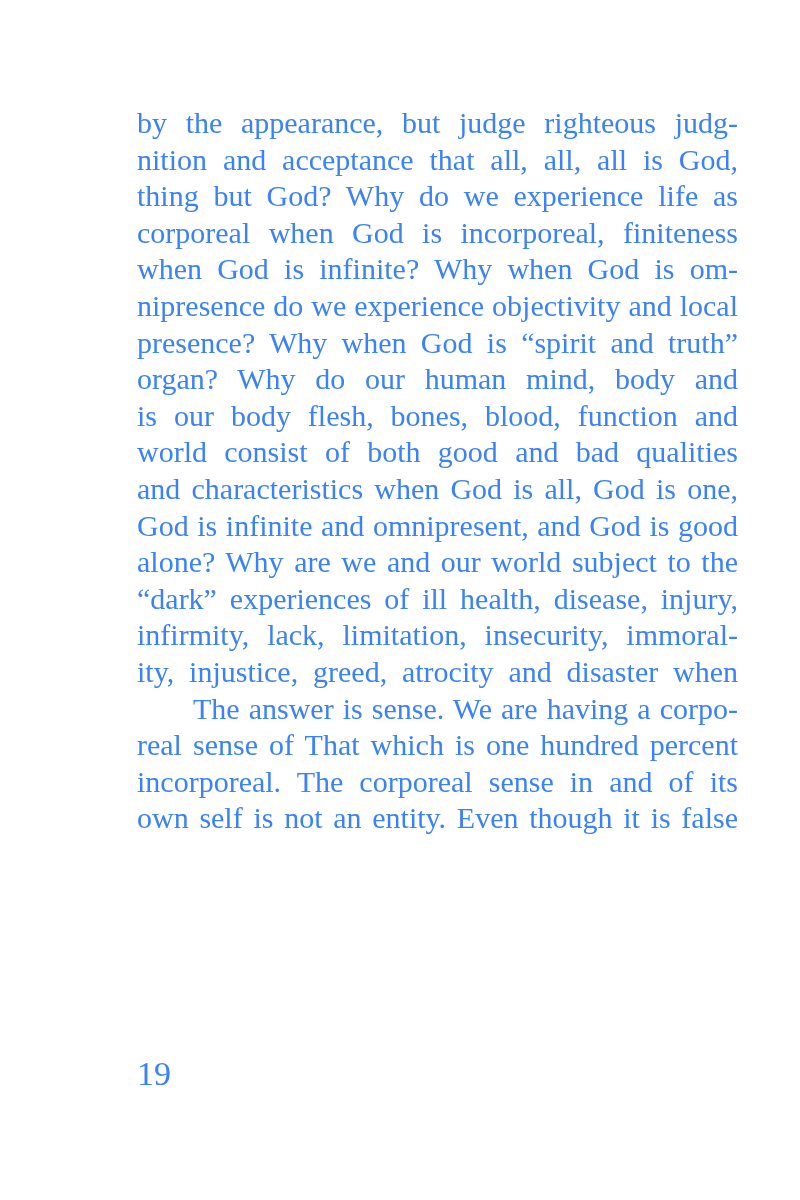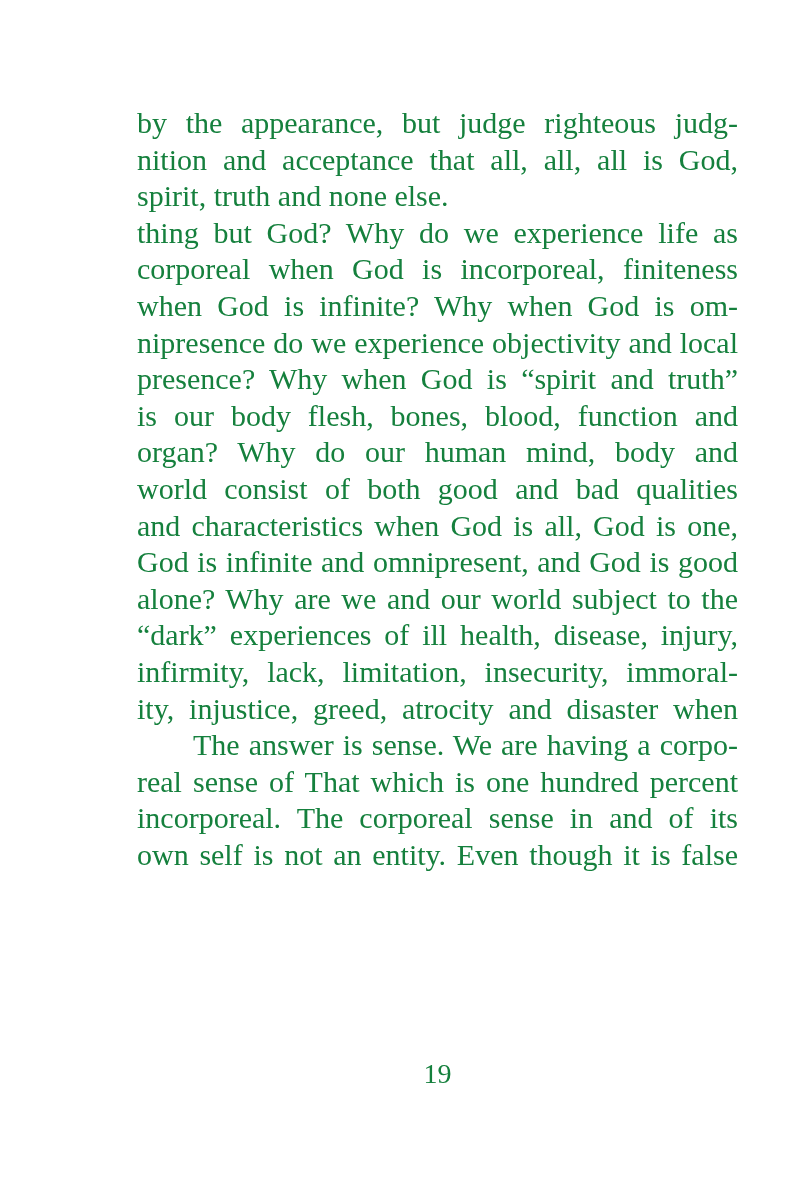--- a/index.html
+++ b/index.html
@@ -7,21 +7,21 @@
     padding: 0;
     background: #ffffff;
   }
   .book-page {
     position: relative;
     width: 800px;
     height: 1200px;
     background: #ffffff;
     overflow: hidden;
     font-family: "Liberation Serif", "DejaVu Serif", serif;
-    color: #15803d;
+    color: #3b82f6;
   }
   .text-block {
     position: absolute;
     left: 137px;
     top: 105px;
     width: 601px;
     font-size: 30px;
     line-height: 36.6px;
     text-rendering: optimizeLegibility;
   }
@@ -37,40 +37,39 @@
   .text-line.indent {
     padding-left: 56px;
   }
   .it {
   }
   .page-number {
     position: absolute;
     left: 137px;
     top: 1058px;
     width: 601px;
-    text-align: center;
-    font-size: 28px;
+    text-align: left;
+    font-size: 34px;
     line-height: 32px;
   }
 </style>
 </head>
 <body>
 
 <div class="book-page">
   <div class="text-block">
       <div class="text-line"><span>by the appearance, but judge righteous judg-</span></div>
       <div class="text-line"><span>nition and acceptance that all, all, </span><span class="it">all</span><span> is God,</span></div>
-      <div class="text-line para-end"><span>spirit, truth and none else.</span></div>
       <div class="text-line"><span>thing </span><span class="it">but</span><span> God? Why do we experience life as</span></div>
       <div class="text-line"><span>corporeal when God is incorporeal, finiteness</span></div>
       <div class="text-line"><span>when God is infinite? Why when God is </span><span class="it">om-</span></div>
       <div class="text-line"><span class="it">ni</span><span>presence do we experience </span><span class="it">objectivity</span><span> and </span><span class="it">local</span></div>
       <div class="text-line"><span>presence? Why when God is “spirit and truth”</span></div>
+      <div class="text-line"><span>organ? Why do our human mind, body and</span></div>
       <div class="text-line"><span>is our body flesh, bones, blood, function and</span></div>
-      <div class="text-line"><span>organ? Why do our human mind, body and</span></div>
       <div class="text-line"><span>world consist of both good </span><span class="it">and</span><span> bad qualities</span></div>
       <div class="text-line"><span>and characteristics when God is </span><span class="it">all</span><span>, God is </span><span class="it">one</span><span>,</span></div>
       <div class="text-line"><span>God is </span><span class="it">infinite</span><span> and </span><span class="it">omnipresent</span><span>, and God is </span><span class="it">good</span></div>
       <div class="text-line"><span class="it">alone?</span><span> Why are we and our world subject to the</span></div>
       <div class="text-line"><span>“dark” experiences of ill health, disease, injury,</span></div>
       <div class="text-line"><span>infirmity, lack, limitation, insecurity, immoral-</span></div>
       <div class="text-line"><span>ity, injustice, greed, atrocity and disaster when</span></div>
       <div class="text-line indent"><span>The answer is </span><span class="it">sense</span><span>. We are having a </span><span class="it">corpo-</span></div>
       <div class="text-line"><span class="it">real sense</span><span> of That which is one hundred percent</span></div>
       <div class="text-line"><span class="it">incorporeal</span><span>. The corporeal sense in and of its</span></div>

